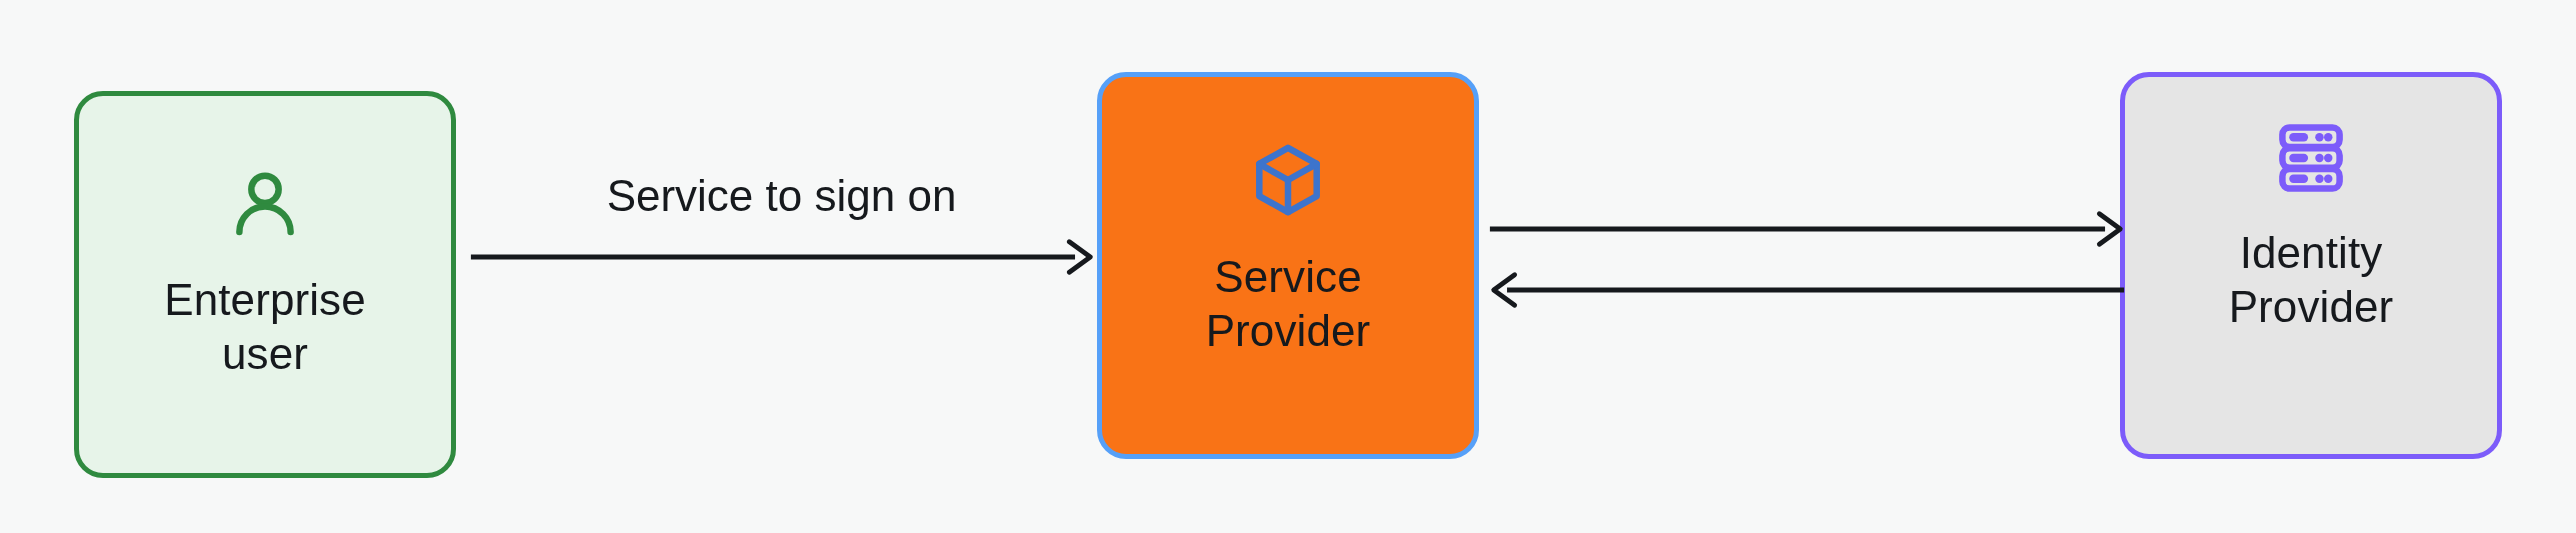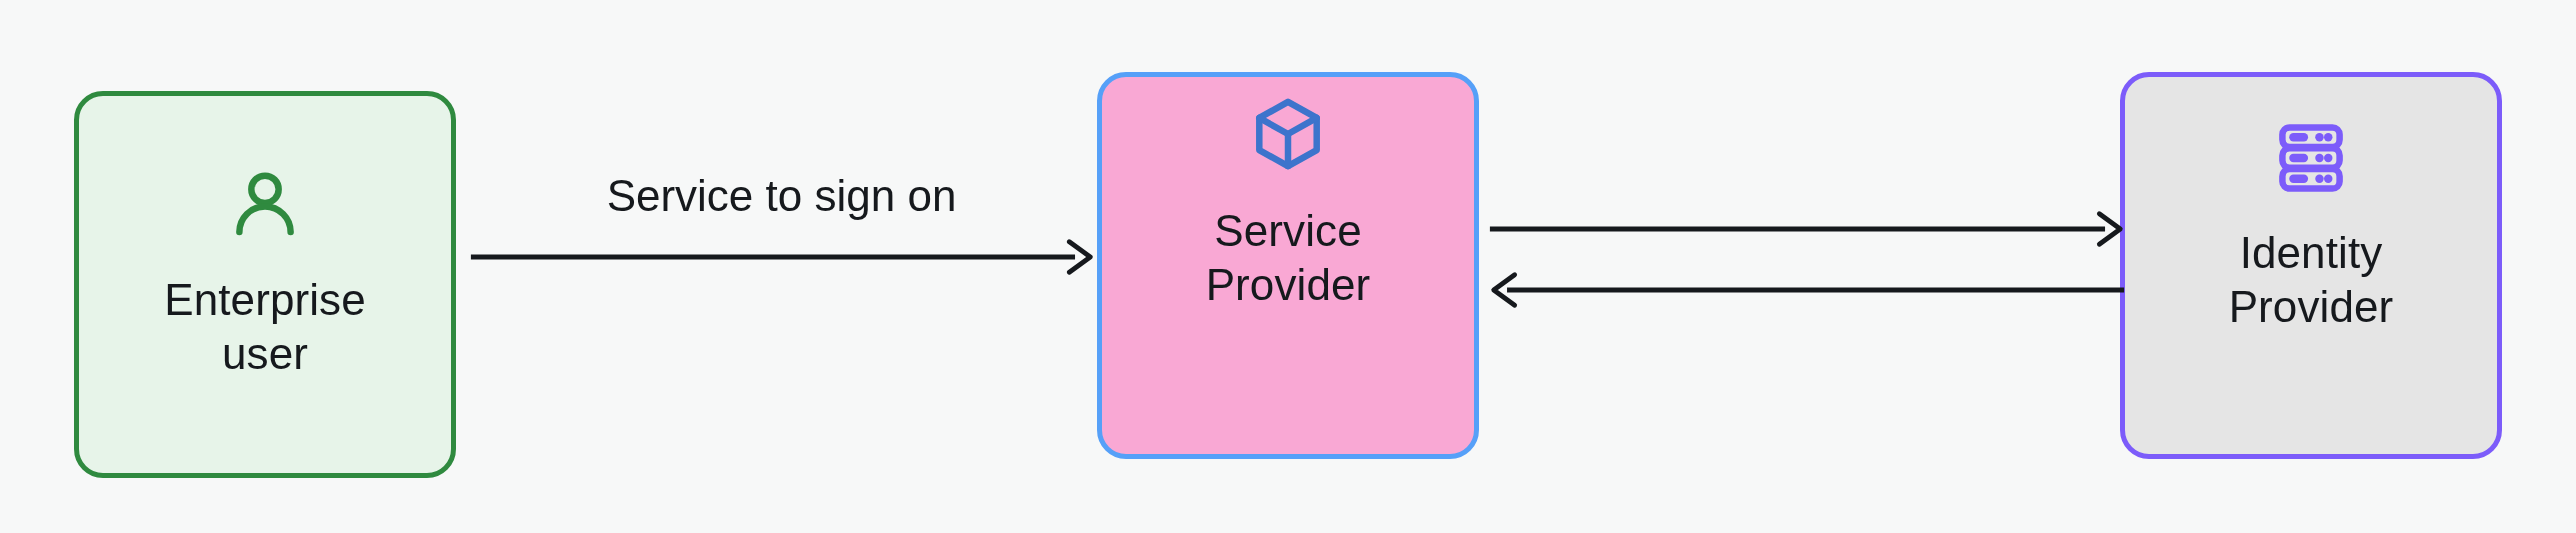--- a/index.html
+++ b/index.html
@@ -57,23 +57,23 @@
     padding-top: 66px;
     margin-top: 19px;
   }
   #node-enterprise-user .node-label { margin-top: 29px; }
 
   #node-service-provider {
     left: 1097px;
     top: 72px;
     width: 382px;
     height: 387px;
-    background: #f9a8d4;
+    background: #f97316;
     border-color: #56a0f8;
-    padding-top: 16px;
+    padding-top: 62px;
   }
   #node-service-provider .node-label { margin-top: 29px; }
 
   #node-identity-provider {
     left: 2120px;
     top: 72px;
     width: 382px;
     height: 387px;
     background: #e5e5e5;
     border-color: #7c5cfa;

